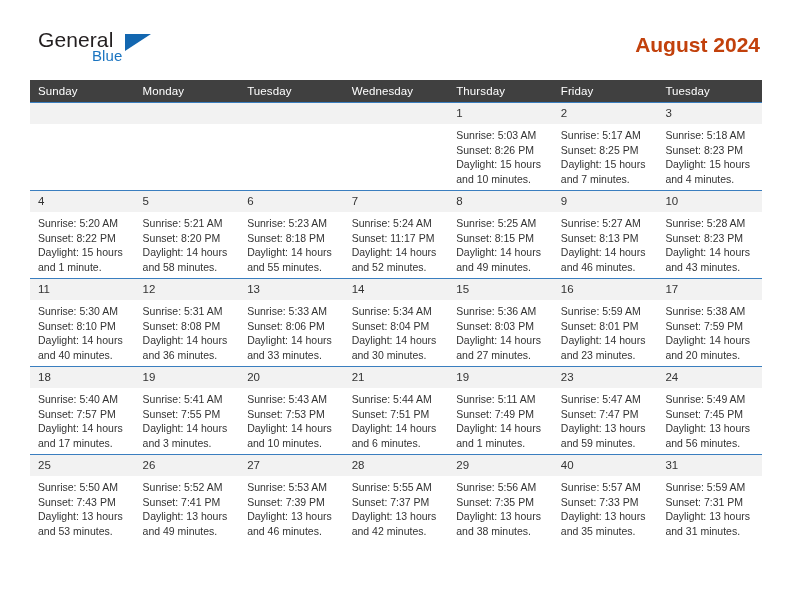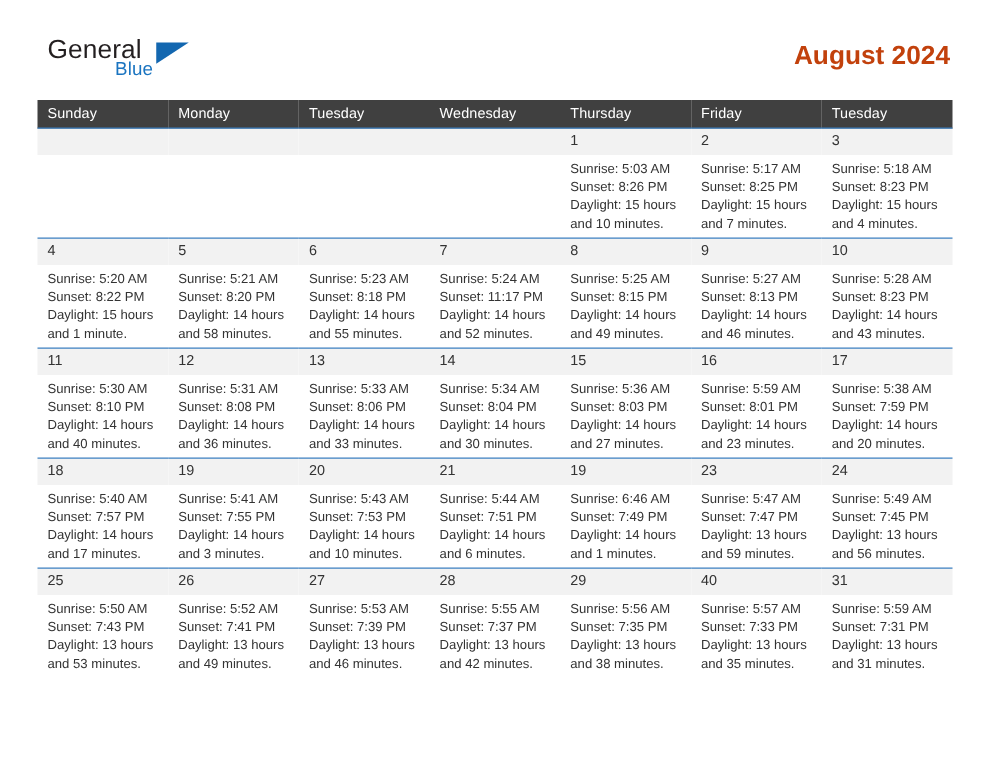--- a/index.html
+++ b/index.html
@@ -285,21 +285,21 @@
             <div class="info">
               <div>Sunrise: 5:44 AM</div>
               <div>Sunset: 7:51 PM</div>
               <div>Daylight: 14 hours</div>
               <div>and 6 minutes.</div>
             </div>
           </td>
           <td>
             <div class="daynum">19</div>
             <div class="info">
-              <div>Sunrise: 6:46 AM</div>
+              <div>Sunrise: 5:11 AM</div>
               <div>Sunset: 7:49 PM</div>
               <div>Daylight: 14 hours</div>
               <div>and 1 minutes.</div>
             </div>
           </td>
           <td>
             <div class="daynum">23</div>
             <div class="info">
               <div>Sunrise: 5:47 AM</div>
               <div>Sunset: 7:47 PM</div>

